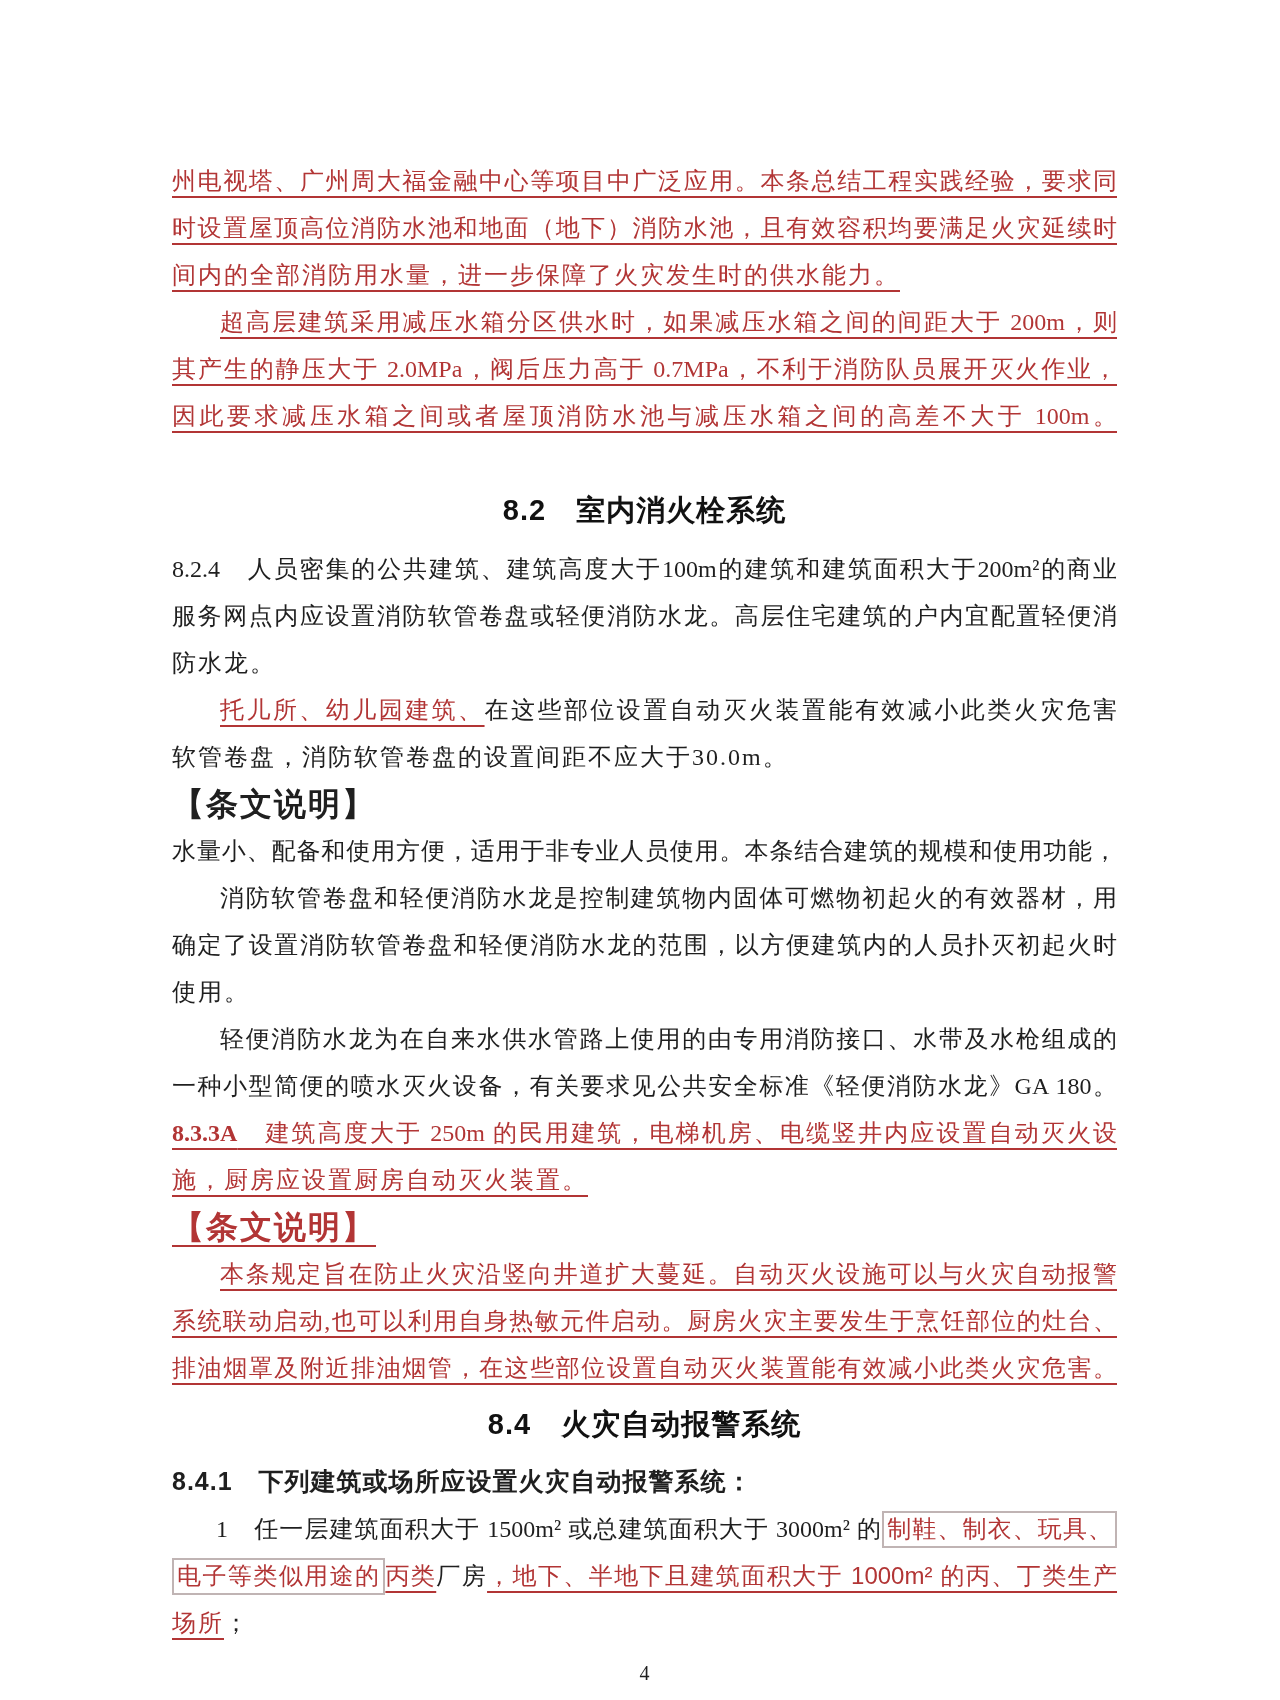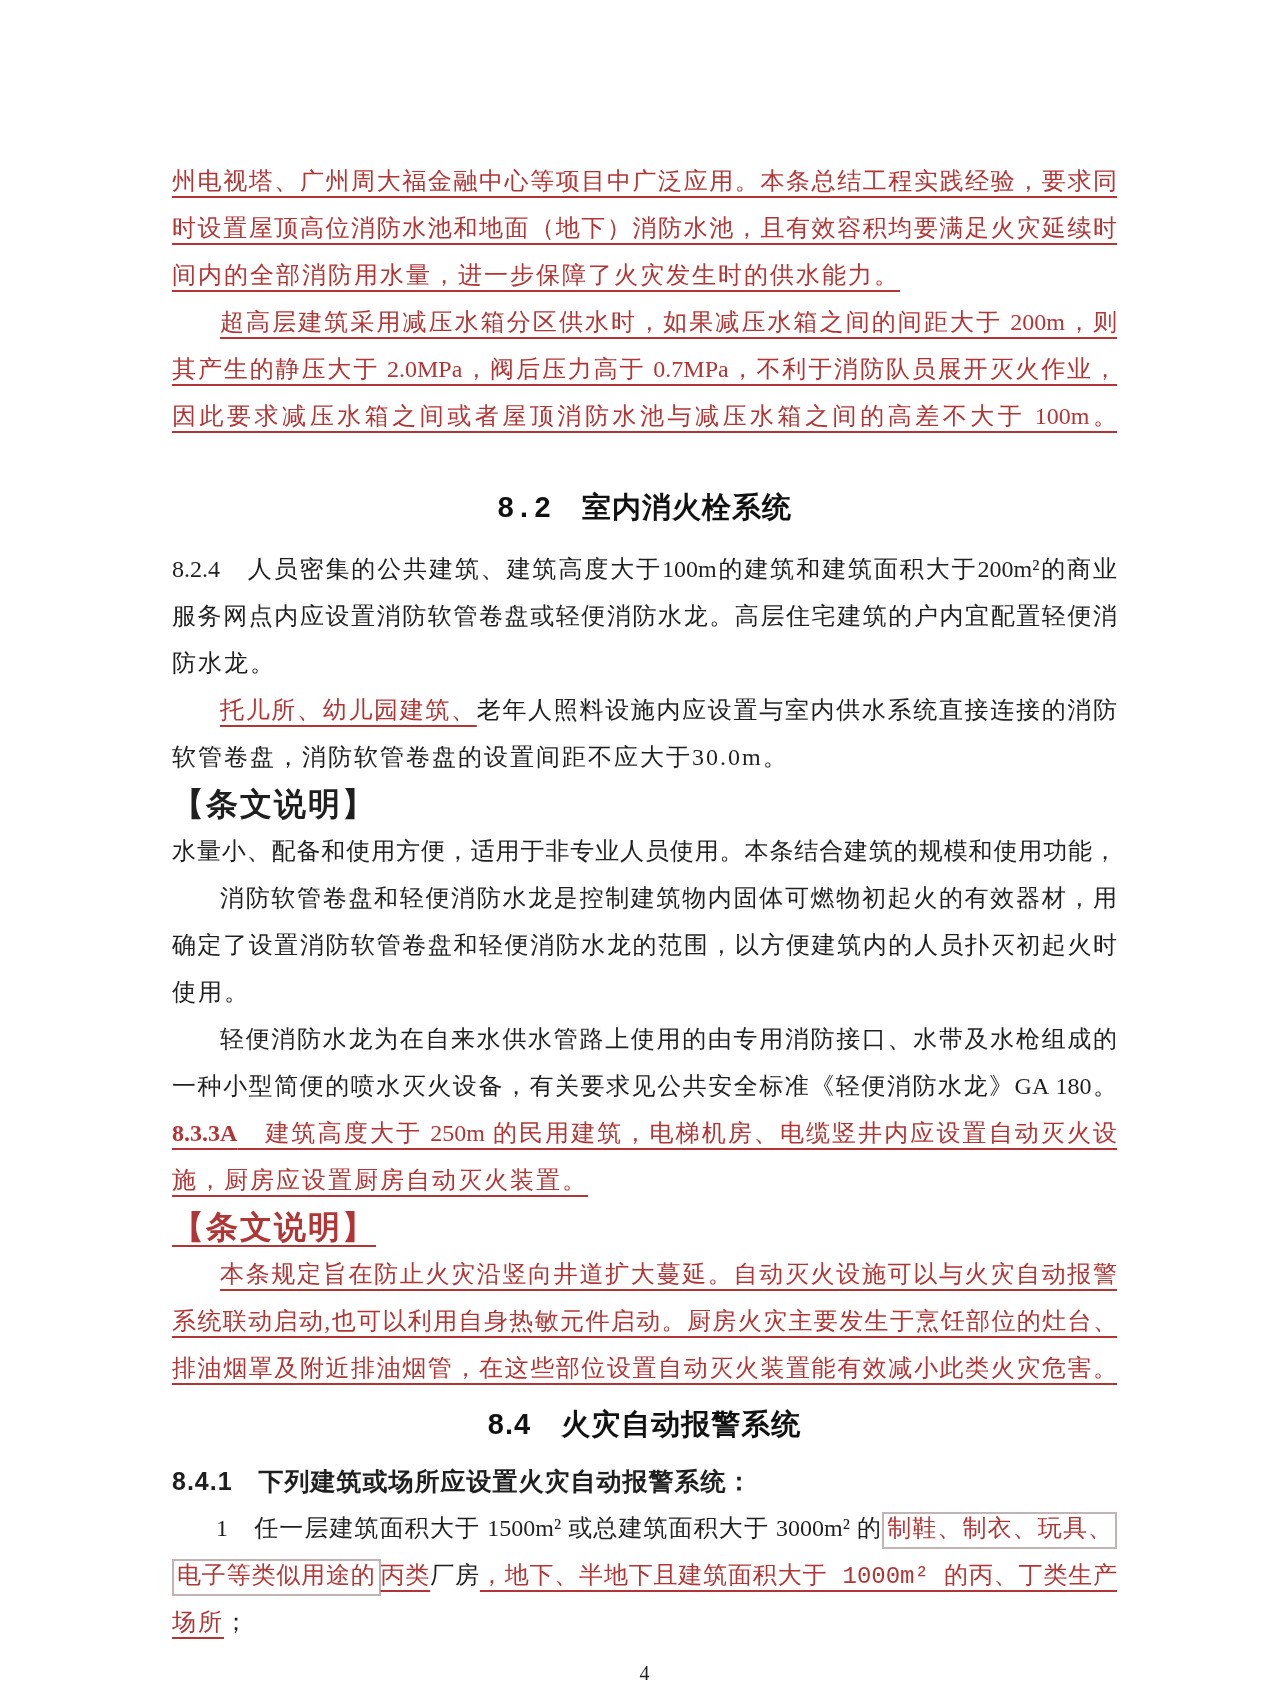--- a/index.html
+++ b/index.html
@@ -37,34 +37,34 @@
   .u{
     text-decoration:underline;
     text-decoration-thickness:1.5px;
     text-underline-offset:7px;
   }
   .red.u{text-decoration-color:#b23535;}
   .box{
     border:2px solid #c0b4b4;
     padding:2px 3px 4px 3px;
   }
-  .hei{font-family:Liberation Mono, monospace;margin-top:15px;}
+  .hei{font-family:Liberation Sans, sans-serif;margin-top:15px;}
   .bold{font-weight:bold;}
 
   .heading{
     width:945px;
     height:52px;line-height:52px;
     text-align:center;
     font-family:"Liberation Sans","DejaVu Sans",sans-serif;
     font-weight:bold;
     font-size:29px;
     letter-spacing:1px;
     color:#111;
   }
-  .heading-8-2{margin-top:44px;margin-bottom:10px;font-family:Liberation Mono, monospace;}
+  .heading-8-2{margin-top:44px;margin-bottom:10px;}
   .heading-8-4{margin-top:6px;margin-bottom:8px;}
 
   .label-line{
     font-family:"Liberation Sans","DejaVu Sans",sans-serif;
     font-weight:bold;
     font-size:32px;
   }
   .clause-sans{
     font-family:"Liberation Sans","DejaVu Sans",sans-serif;
     font-weight:600;
@@ -99,21 +99,21 @@
 
   <div class="heading heading-8-2">8.2　室内消火栓系统</div>
 
   <div class="para">
     <div class="line j"><span>8.2.4　人员密集的公共建筑、建筑高度大于100m的建筑和建筑面积大于200m²的商业</span></div>
     <div class="line j"><span>服务网点内应设置消防软管卷盘或轻便消防水龙。高层住宅建筑的户内宜配置轻便消</span></div>
     <div class="line"><span>防水龙。</span></div>
   </div>
 
   <div class="para">
-    <div class="line j indent"><span class="red u">托儿所、幼儿园建筑、</span><span>老年人照料设施内应设置与室内供水系统直接连接的消防</span></div>
+    <div class="line j indent"><span class="red u">托儿所、幼儿园建筑、</span><span>在这些部位设置自动灭火装置能有效减小此类火灾危害</span></div>
     <div class="line"><span>软管卷盘，消防软管卷盘的设置间距不应大于30.0m。</span></div>
   </div>
 
   <div class="line label-line"><span>【条文说明】</span></div>
 
   <div class="para">
     <div class="line j"><span>水量小、配备和使用方便，适用于非专业人员使用。本条结合建筑的规模和使用功能，</span></div>
     <div class="line j indent"><span>消防软管卷盘和轻便消防水龙是控制建筑物内固体可燃物初起火的有效器材，用</span></div>
     <div class="line j"><span>确定了设置消防软管卷盘和轻便消防水龙的范围，以方便建筑内的人员扑灭初起火时</span></div>
     <div class="line"><span>使用。</span></div>

